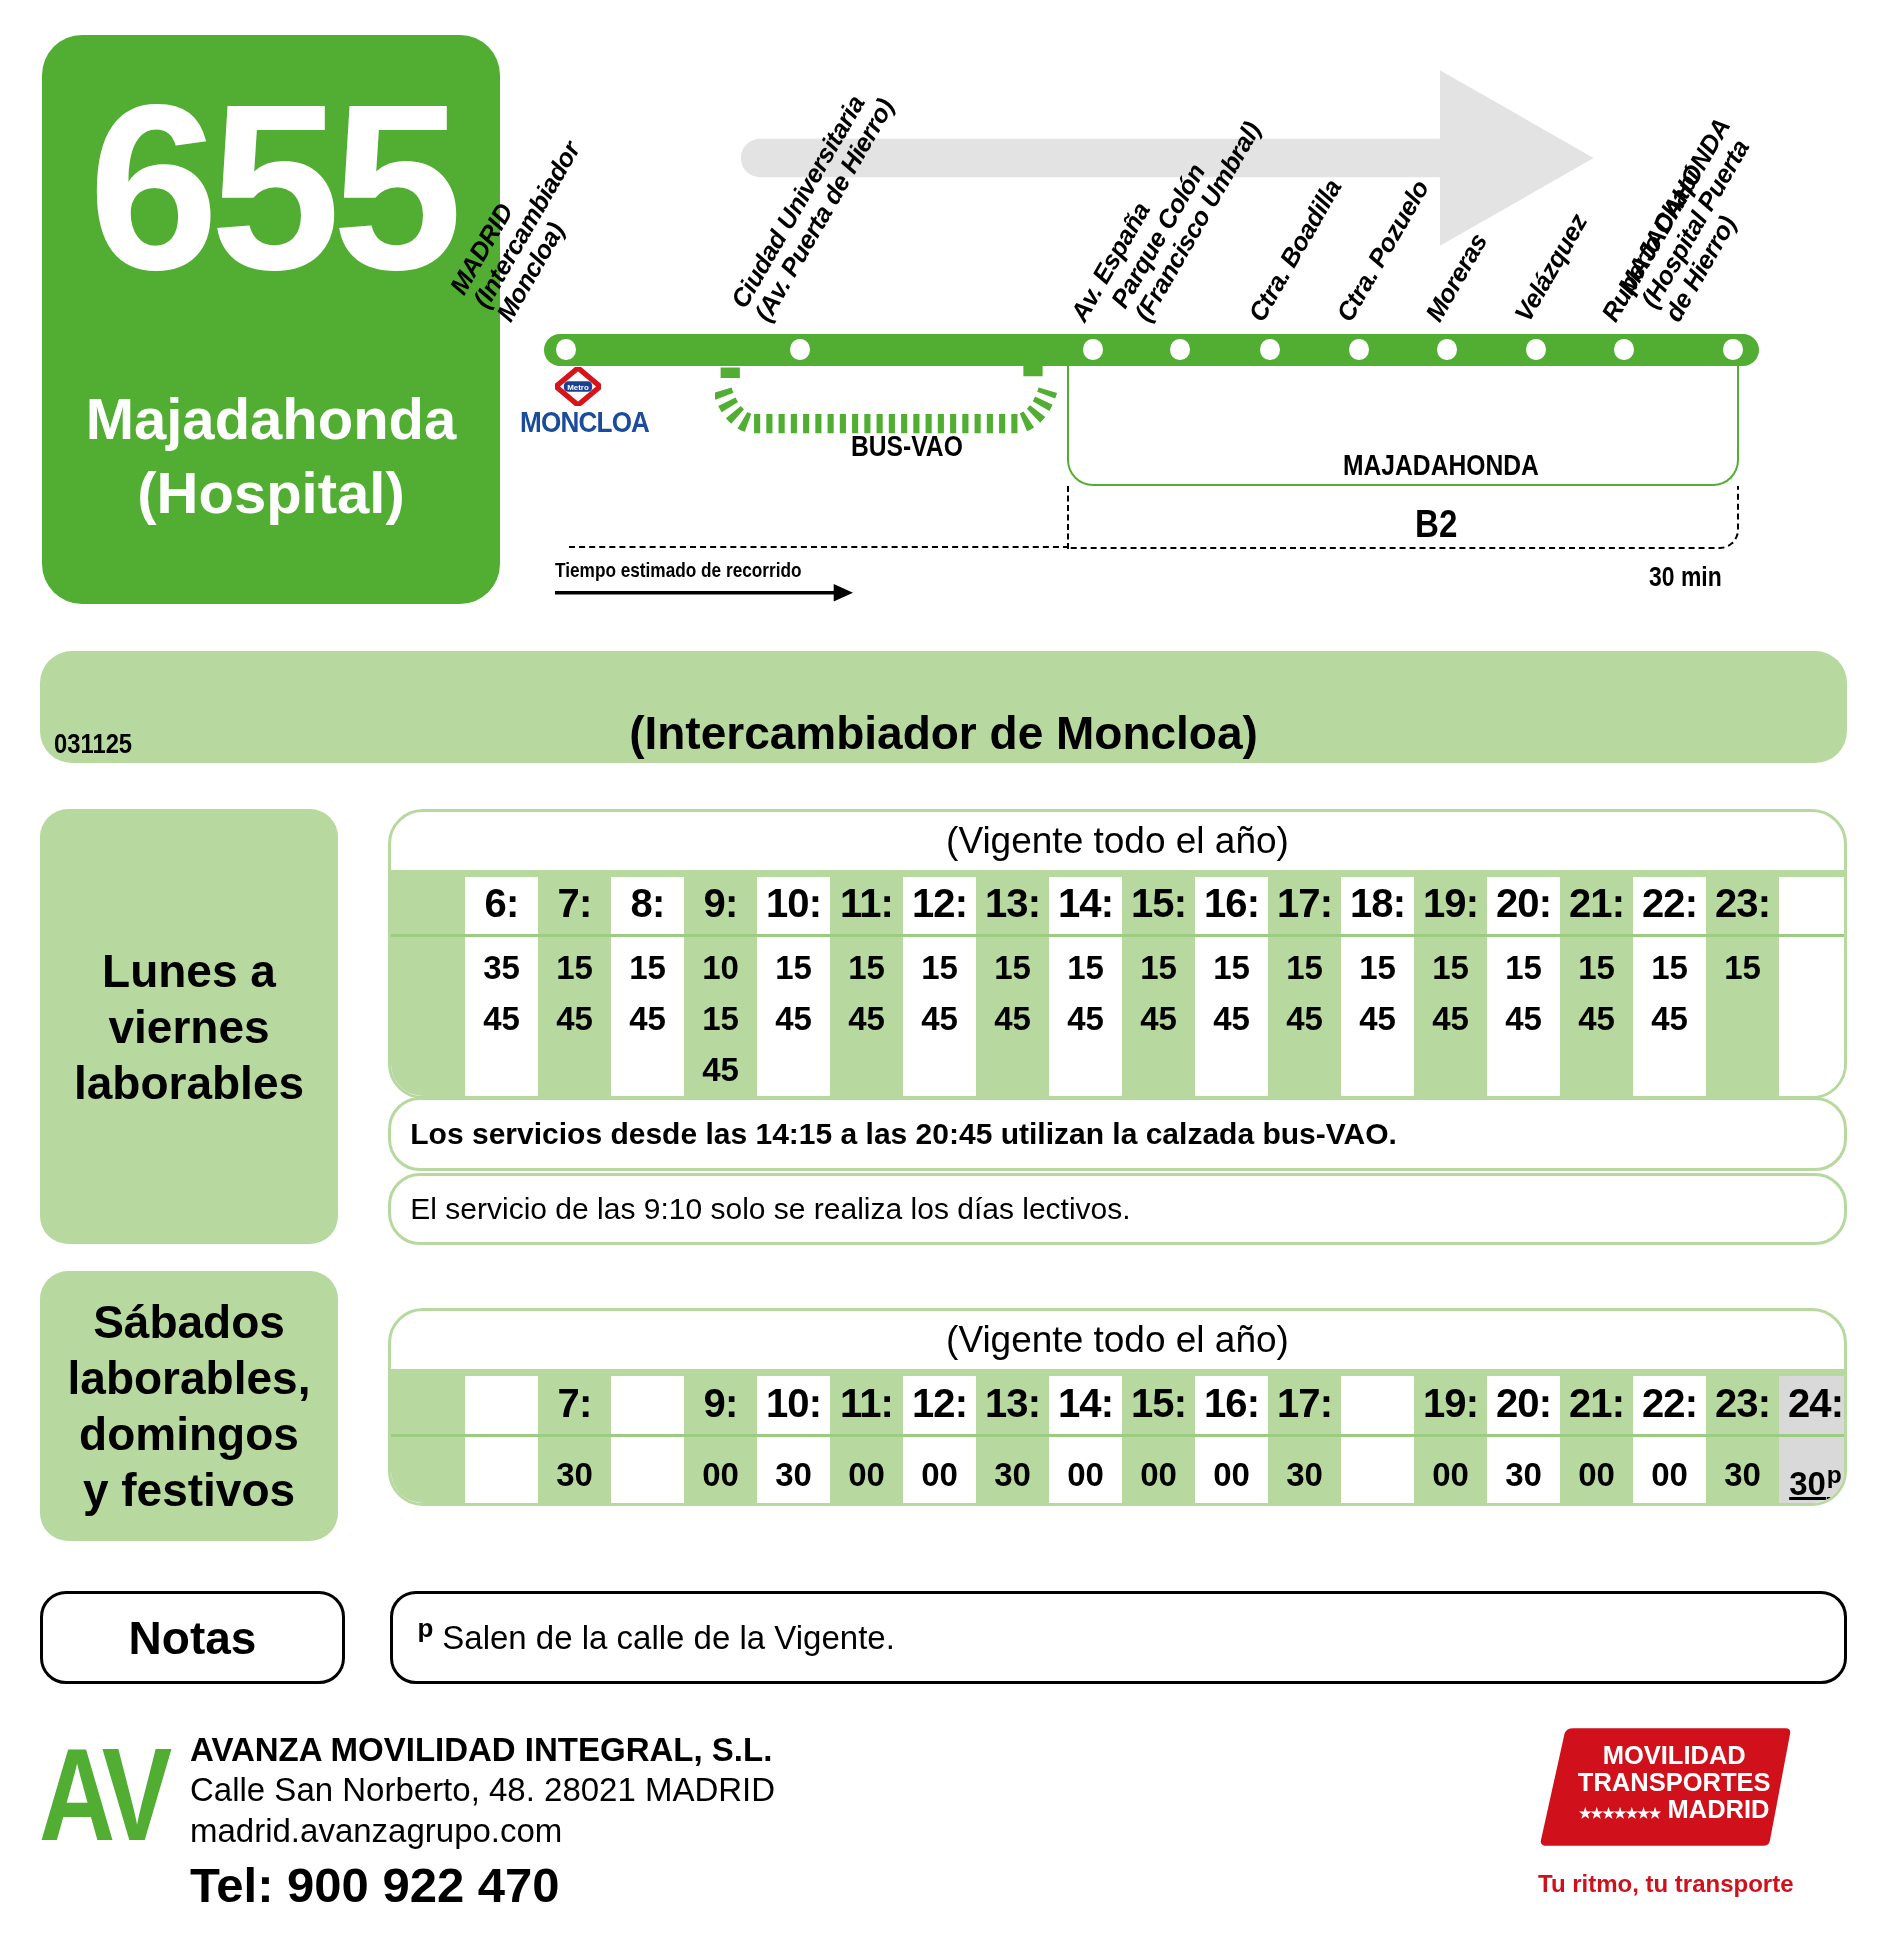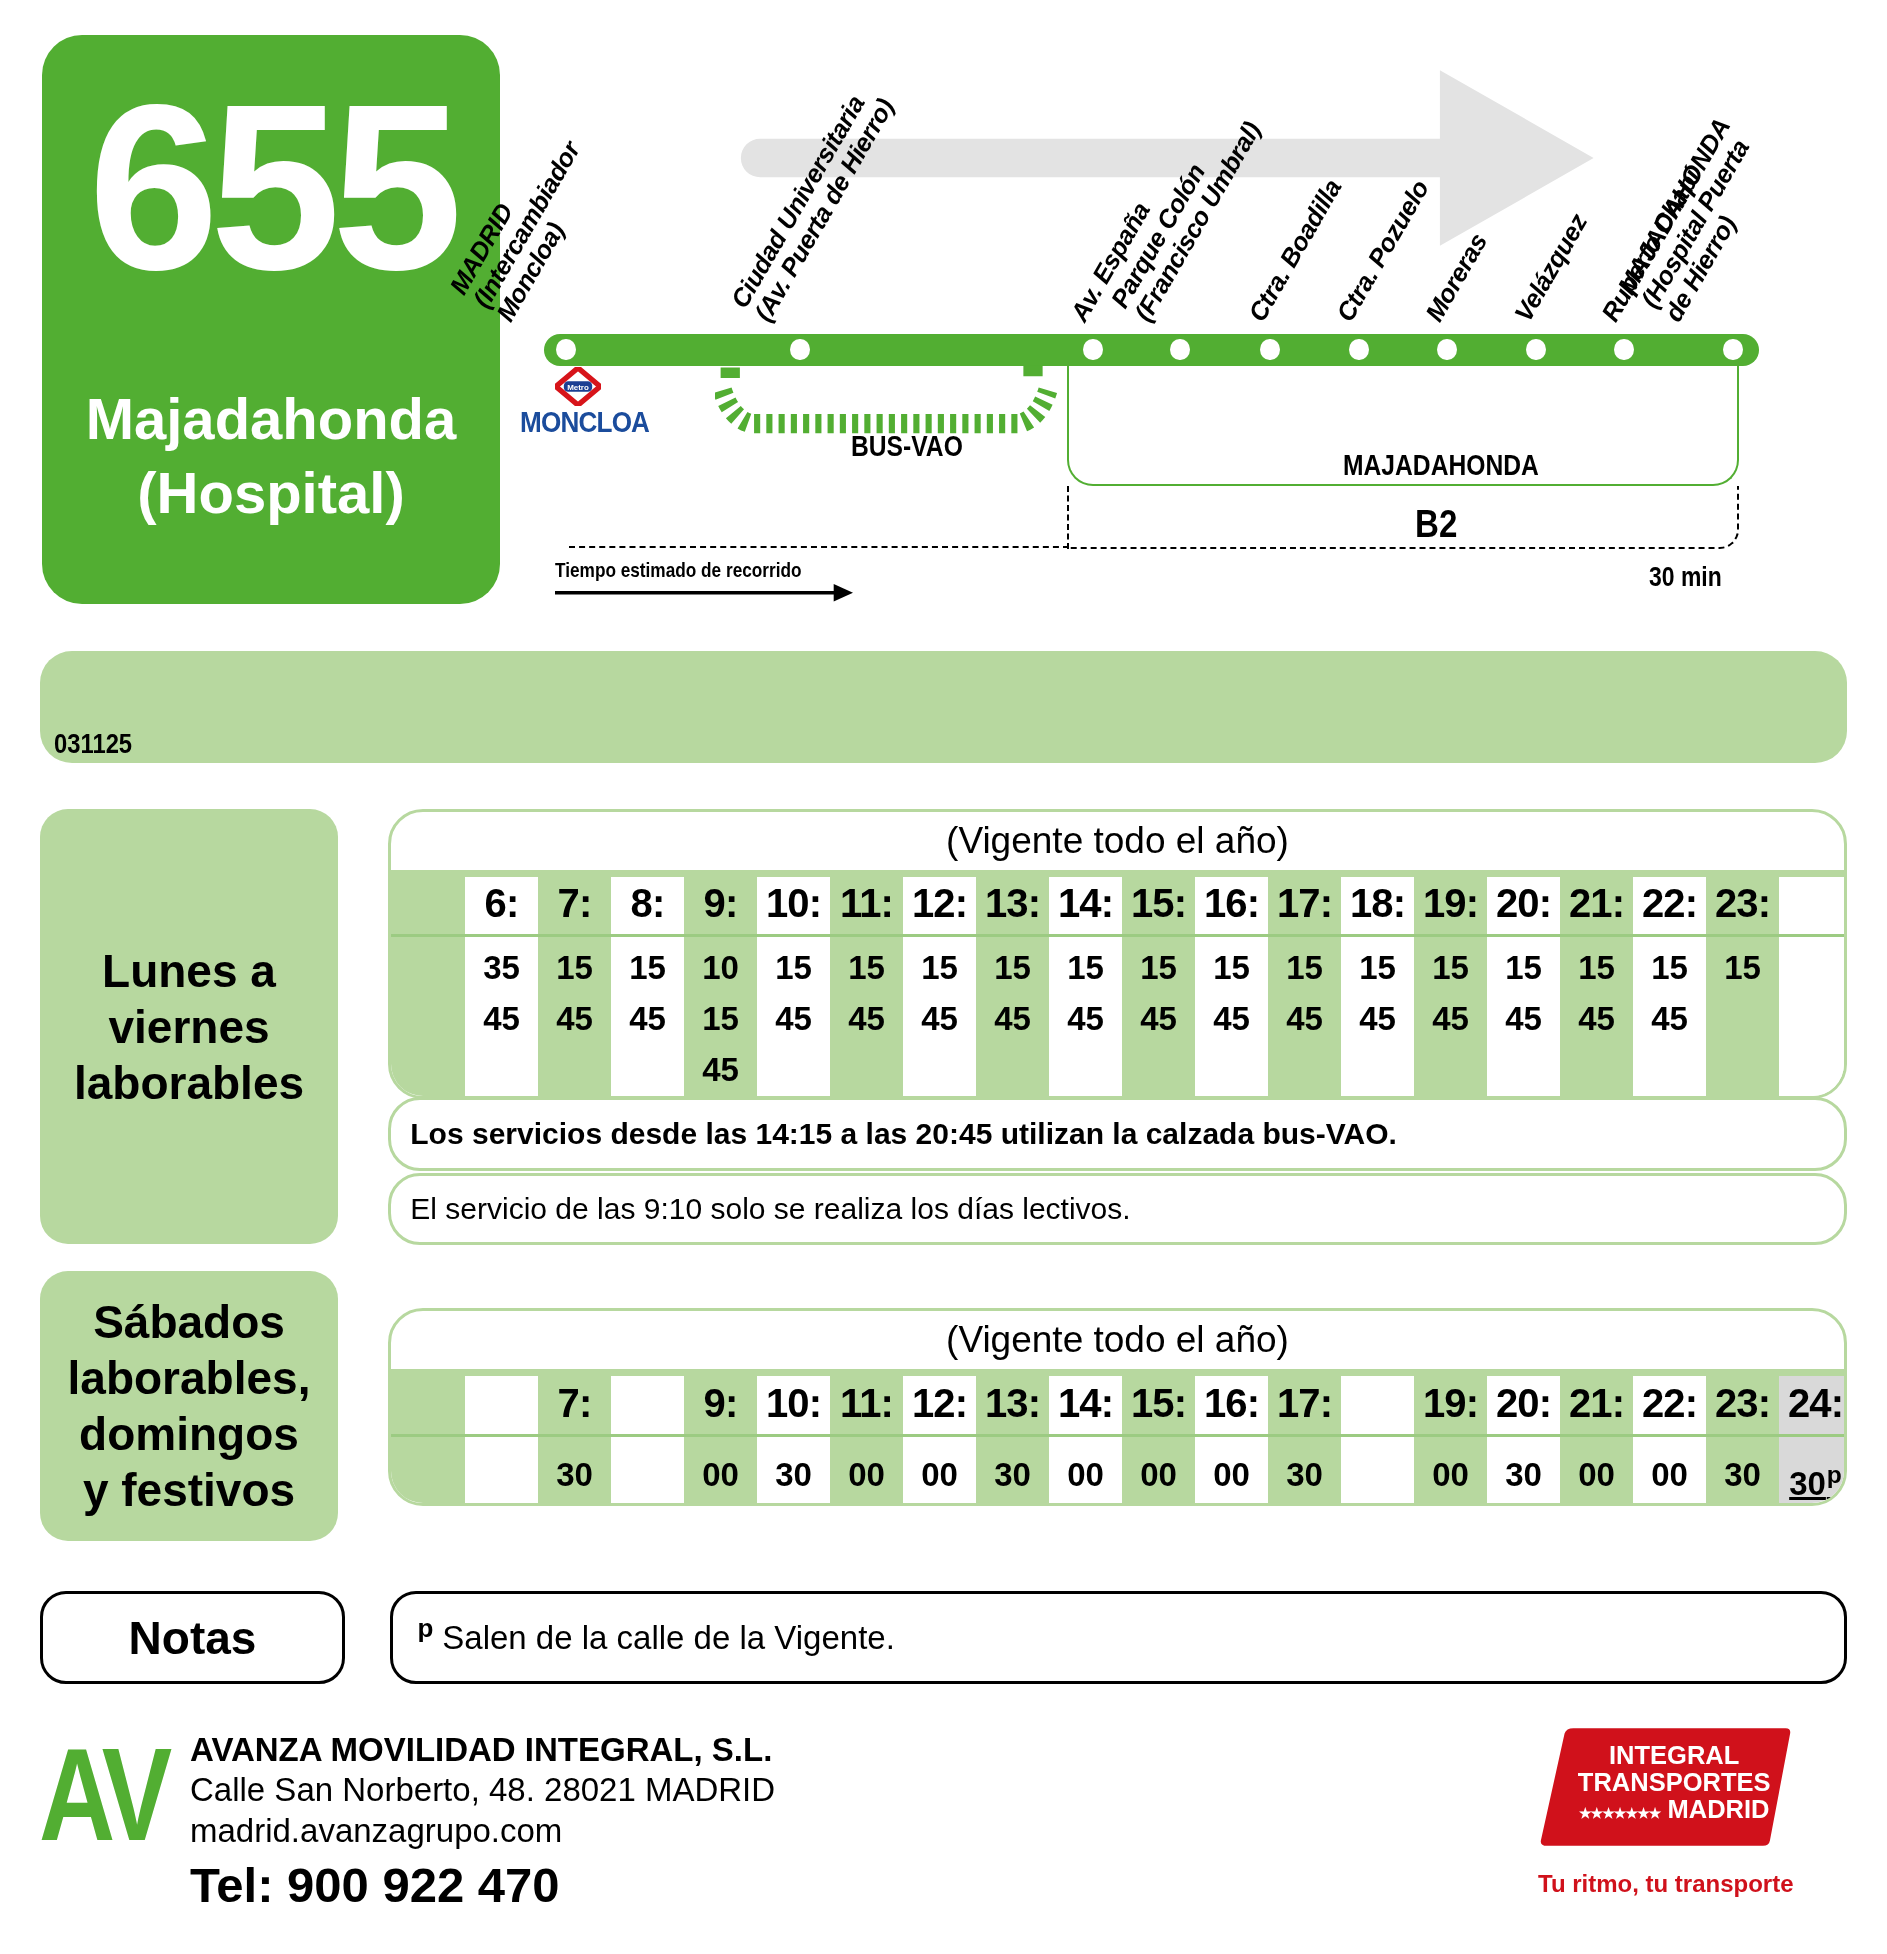--- a/index.html
+++ b/index.html
@@ -157,20 +157,21 @@
 <div class="abs b2-dash-left"></div>
 <div class="abs b2-label">B2</div>
 <div class="abs time-label">Tiempo estimado de recorrido</div>
 <svg class="abs time-arrow" width="298" height="19.3" viewBox="0 0 340 22">
   <line x1="0" y1="11" x2="322" y2="11" stroke="#000" stroke-width="4"></line>
   <polygon points="318,1 340,11 318,21" fill="#000"></polygon>
 </svg>
 <div class="abs time-value">30 min</div>
 
 <div class="abs section-header">
+  <div class="section-subtitle">(Intercambiador de Moncloa)</div>
   <div class="doc-code">031125</div>
 </div>
 
 <div class="abs day-box" style="left:40px;top:809px;width:298px;height:435px">
   <div>
     <div>Lunes a</div>
     <div>viernes</div>
     <div>laborables</div>
   </div>
 </div>
@@ -456,19 +457,19 @@
 <div class="abs company-name">AVANZA MOVILIDAD INTEGRAL, S.L.</div>
 <div class="abs company-addr">Calle San Norberto, 48. 28021 MADRID</div>
 <div class="abs company-web">madrid.avanzagrupo.com</div>
 <div class="abs company-tel">Tel: 900 922 470</div>
 
 <div class="abs ctm-logo">
   <svg width="251" height="118" viewBox="0 0 286 134" style="position:absolute;left:0;top:0">
     <path d="M28 6 Q30 0 38 0 H280 Q286 0 285 6 L262 128 Q261 134 254 134 H8 Q0 134 1 128 Z" fill="#d0111b"></path>
   </svg>
   <div class="ctm-text">
-    <div>INTEGRAL</div>
+    <div>MOVILIDAD</div>
     <div>TRANSPORTES</div>
     <div><span style="font-size:14px;letter-spacing:-0.9px">★★★★★★★</span> <span>MADRID</span></div>
   </div>
 </div>
 <div class="abs ctm-tagline">Tu ritmo, tu transporte</div>
 
 
 </body></html>

